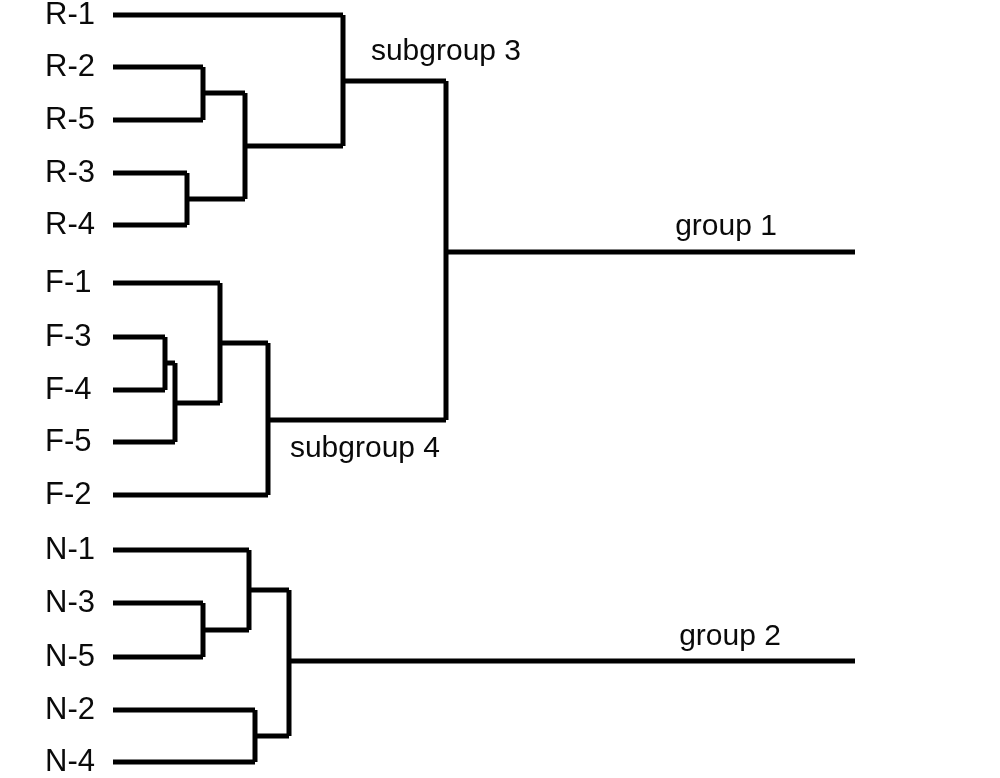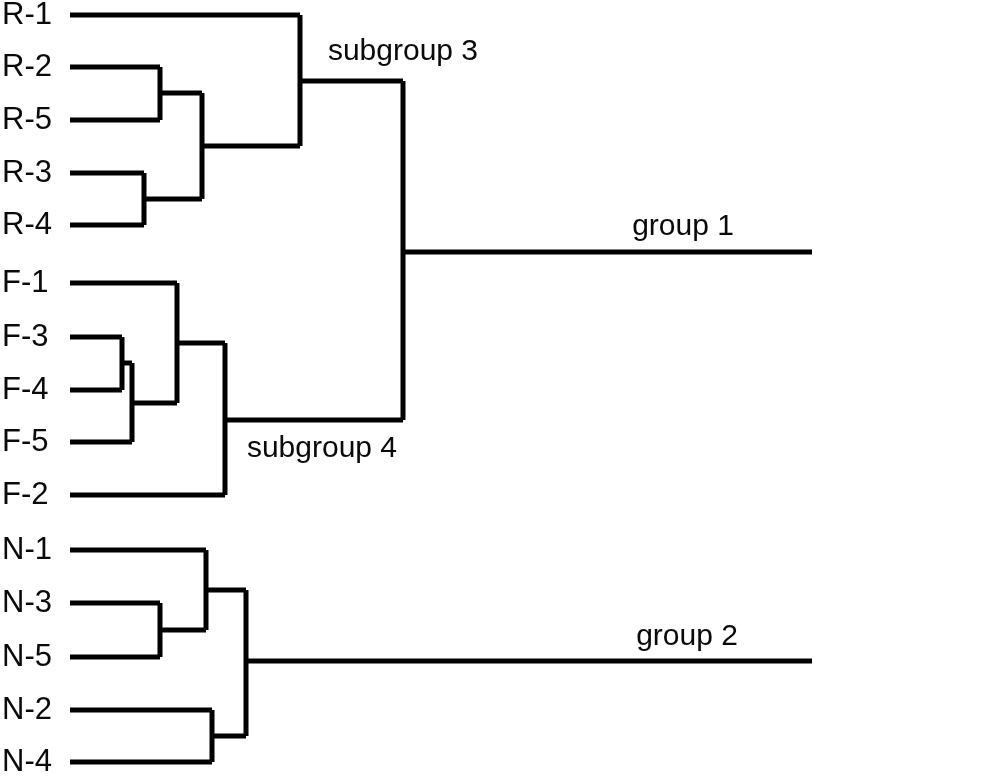--- a/index.html
+++ b/index.html
@@ -1,17 +1,17 @@
 <!DOCTYPE html>
 <html><head>
 <meta charset="utf-8">
 <style>
   html,body{margin:0;padding:0;background:#ffffff;}
   body{font-family:"Liberation Sans", sans-serif;}
-  #stage{position:relative;width:812px;height:778px;background:#ffffff;overflow:hidden;}
+  #stage{position:relative;width:812px;height:778px;background:#ffffff;overflow:hidden;margin-left:43px;}
   svg#dendro{position:absolute;left:0;top:0;width:1000px;height:778px;display:block;}
   .leaf-label{font-size:31px;fill:#0a0a0a;font-family:"Liberation Sans", sans-serif;dominant-baseline:middle;text-anchor:start;}
   .node-label{font-size:30px;fill:#0a0a0a;font-family:"Liberation Sans", sans-serif;text-anchor:middle;}
   .link{fill:none;stroke:#000000;stroke-width:5;stroke-linecap:butt;stroke-linejoin:miter;}
 </style>
 </head>
 <body>
 
 <div id="stage">
   <svg id="dendro" viewBox="0 0 1000 778">

